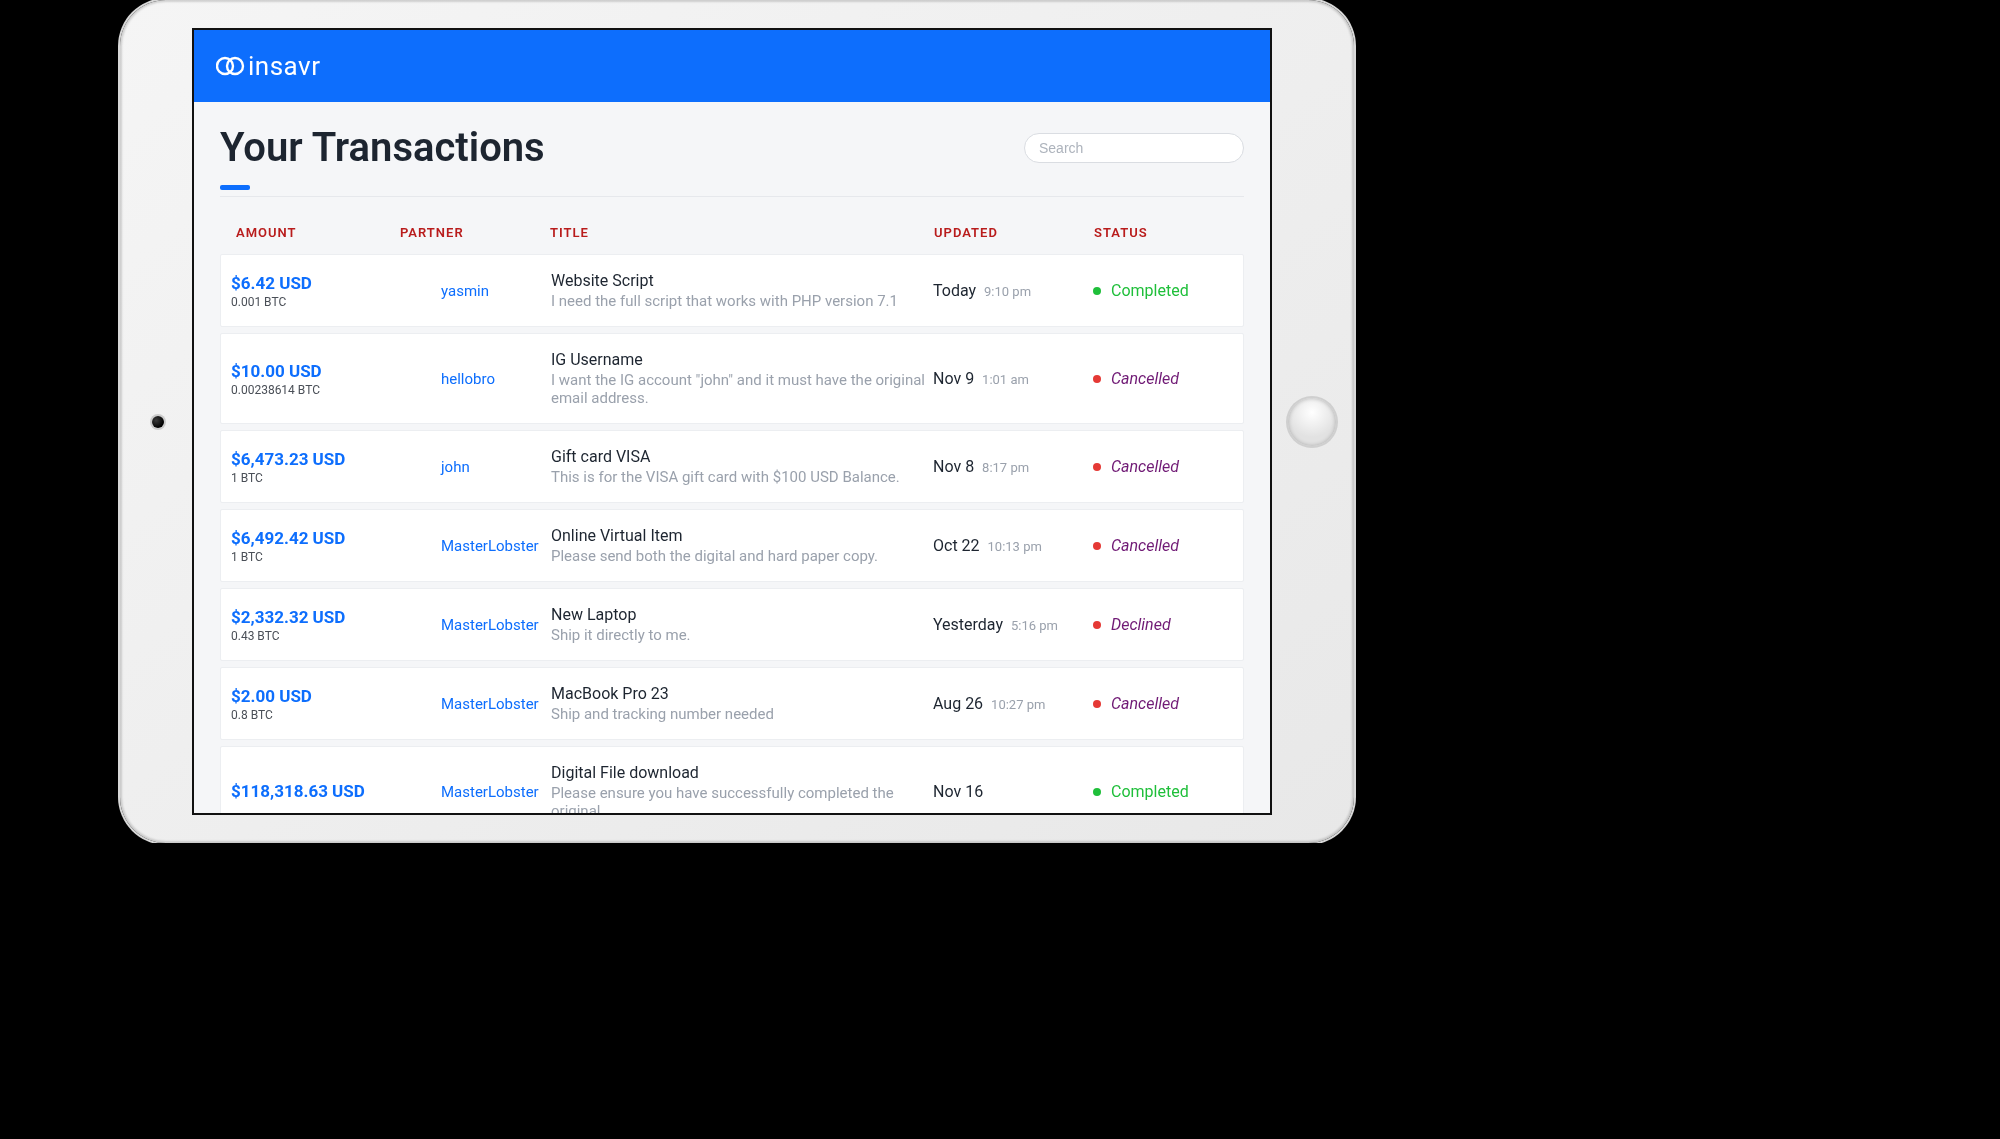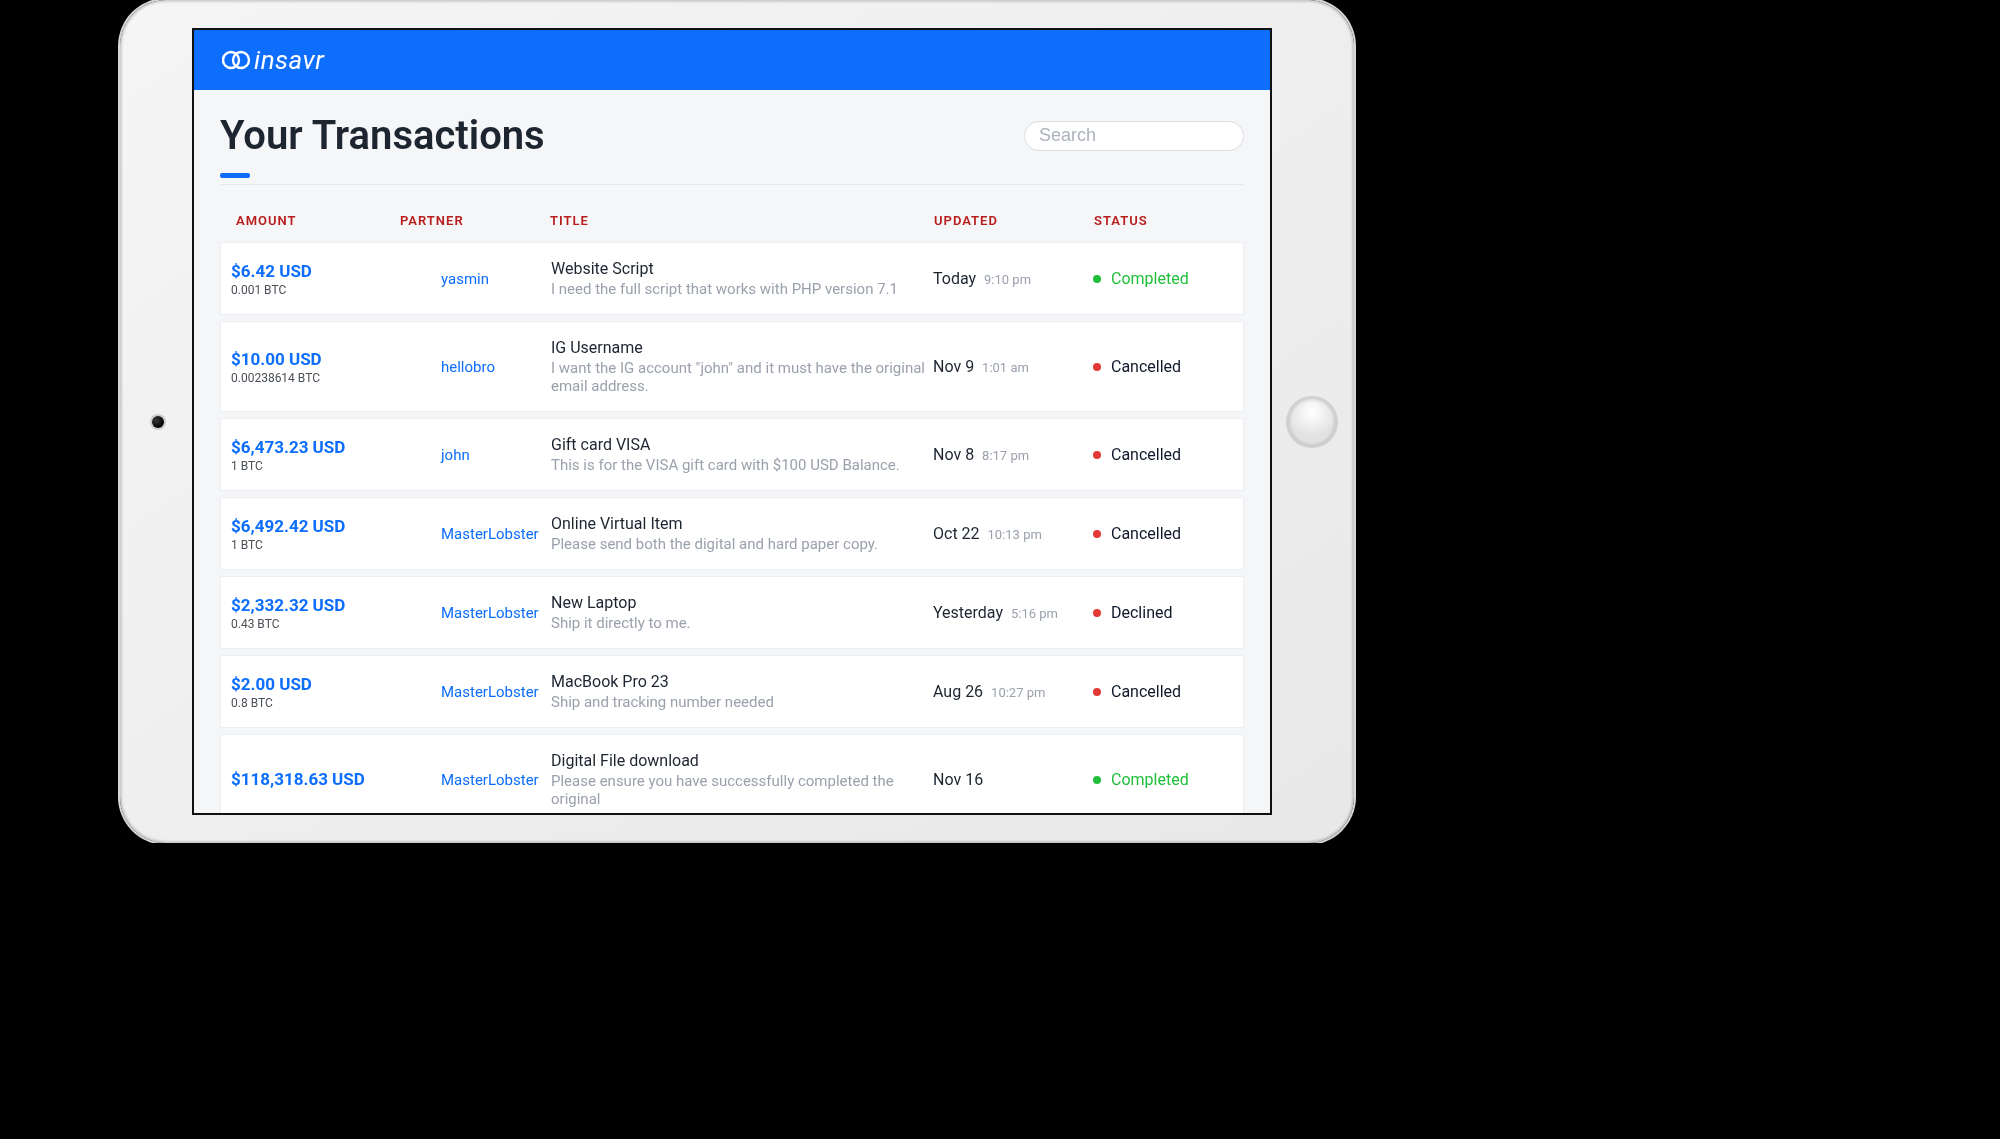--- a/index.html
+++ b/index.html
@@ -49,25 +49,24 @@
     right: 82px;
     bottom: 28px;
     background: #f5f6f8;
     border: 2px solid #111;
     overflow: hidden;
   }
   
   .app-header {
     background: #0d6efd;
     color: #fff;
-    height: 60px;
-    display: flex;
-    align-items: center;
-    padding: 0 28px;
-    font-style: italic;
+    height: 72px;
+    display: flex;
+    align-items: center;
+    padding: 0 22px;
   }
   .brand {
     font-size: 26px;
     font-weight: 400;
     letter-spacing: .5px;
     display: flex;
     align-items: center;
     gap: 2px;
   }
   .brand-icon {
@@ -88,21 +87,21 @@
     font-weight: 600;
     color: #1d2530;
   }
   .search {
     width: 220px;
     height: 30px;
     border-radius: 16px;
     border: 1px solid #dadde2;
     background: #fff;
     padding: 0 14px;
-    font-size: 18px;
+    font-size: 14px;
     color: #555;
     outline: none;
   }
   .search::placeholder { color: #adb3bc; }
   .title-underline {
     width: 30px;
     height: 5px;
     background: #0d6efd;
     border-radius: 2px;
     margin-top: 14px;
@@ -182,21 +181,21 @@
     gap: 10px;
     font-size: 16px;
   }
   .dot {
     width: 8px; height: 8px; border-radius: 50%;
     display: inline-block;
   }
   .dot.green { background: #1fbf3a; }
   .dot.red { background: #e53935; }
   .status.green { color: #1fbf3a; }
-  .status.red { color: #0f172a; }
+  .status.red { color: #701a75; font-style: italic; }
 </style>
 </head>
 <body>
 
 <div class="device">
   <div class="camera"></div>
   <div class="home-btn"></div>
 
   <div class="screen">
 

